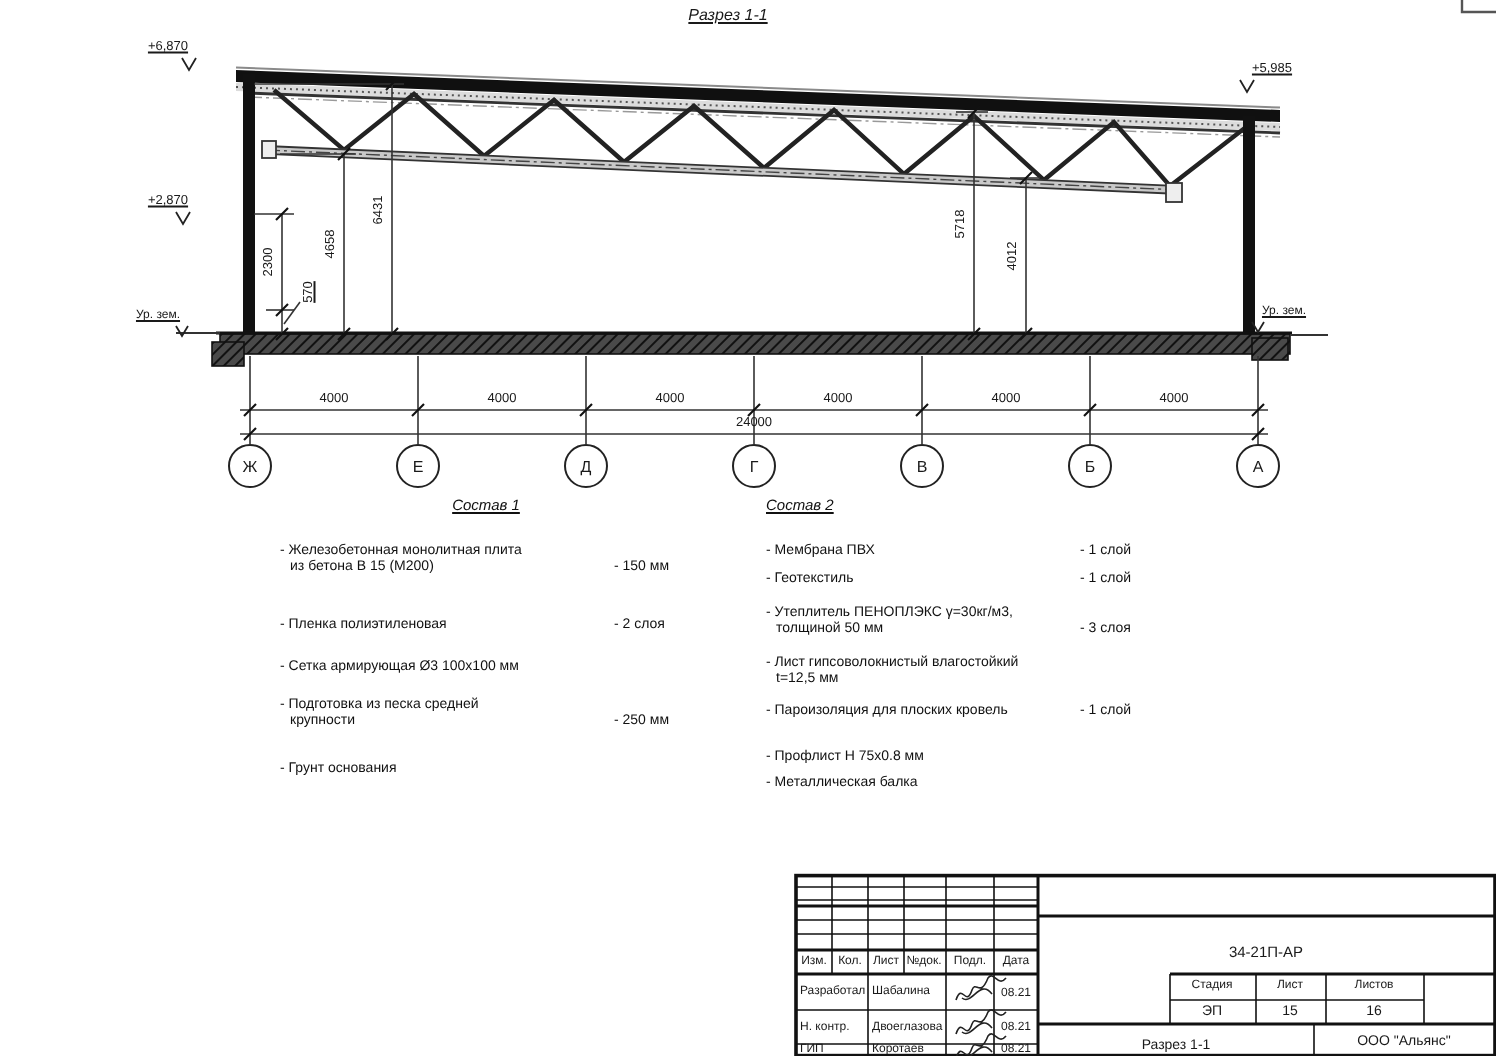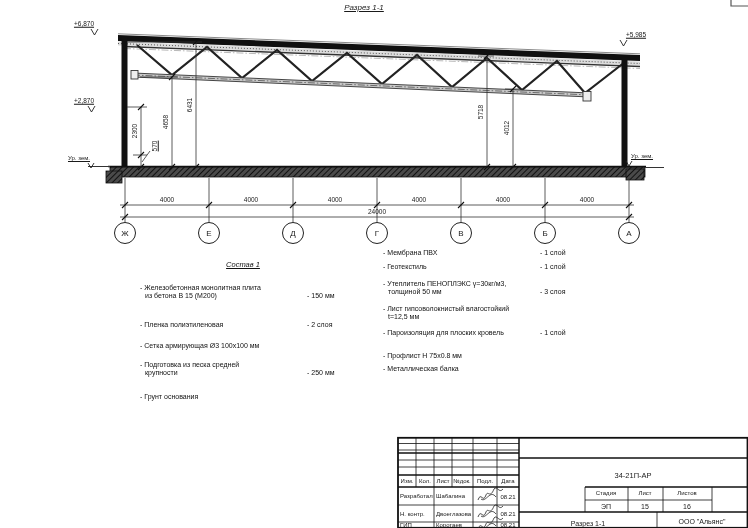--- a/index.html
+++ b/index.html
@@ -7,21 +7,21 @@
           font-family:"Liberation Sans",sans-serif;color:#1a1a1a;}
   svg{position:absolute;left:0;top:0;}
   .t{position:absolute;transform:translate(-50%,-50%);font-size:7px;line-height:1;
      white-space:nowrap;color:#1a1a1a;}
   .lt{transform:translate(0,-50%);}
   .rot{transform:translate(-50%,-50%) rotate(-90deg);}
   .it{font-style:italic;}
   .ul{text-decoration:underline;}
   .fs6{font-size:6px}.fs65{font-size:6.5px}.fs7{font-size:7px}.fs75{font-size:7.5px}.fs8{font-size:8px}
   .comp{position:absolute;font-size:7px;line-height:1.15;color:#111;}
-  .comp .hd{margin:12px 0 14px 28px;width:150px;text-align:center;font-size:7.5px;
+  .comp .hd{margin:0 0 14px 28px;width:150px;text-align:center;font-size:7.5px;
             font-style:italic;text-decoration:underline;font-weight:normal;}
   .comp .row{display:flex;align-items:flex-end;}
   .comp .tx{white-space:pre-line;padding-left:5px;text-indent:-5px;}
   .c1 .tx{width:162px;} .c1 .val{width:55px;white-space:nowrap;}
   .c2 .tx{width:152px;} .c2 .val{width:50px;white-space:nowrap;}
 </style>
 </head>
 <body>
 
 <div class="canvas">
@@ -228,20 +228,21 @@
 крупности</span>
       <span class="val">- 250 мм</span>
     </div>
     <div class="row">
       <span class="tx">- Грунт основания</span>
       <span class="val"></span>
     </div>
   </div>
 
   <div class="comp c2" style="left:383px;top:249px;">
+    <h4 class="hd" style="margin-left:0;text-align:left;width:auto;">Состав 2</h4>
     <div class="row" style="margin-bottom:6px">
       <span class="tx">- Мембрана ПВХ</span>
       <span class="val">- 1 слой</span>
     </div>
     <div class="row" style="margin-bottom:9px">
       <span class="tx">- Геотекстиль</span>
       <span class="val">- 1 слой</span>
     </div>
     <div class="row" style="margin-bottom:9px">
       <span class="tx">- Утеплитель ПЕНОПЛЭКС γ=30кг/м3,

